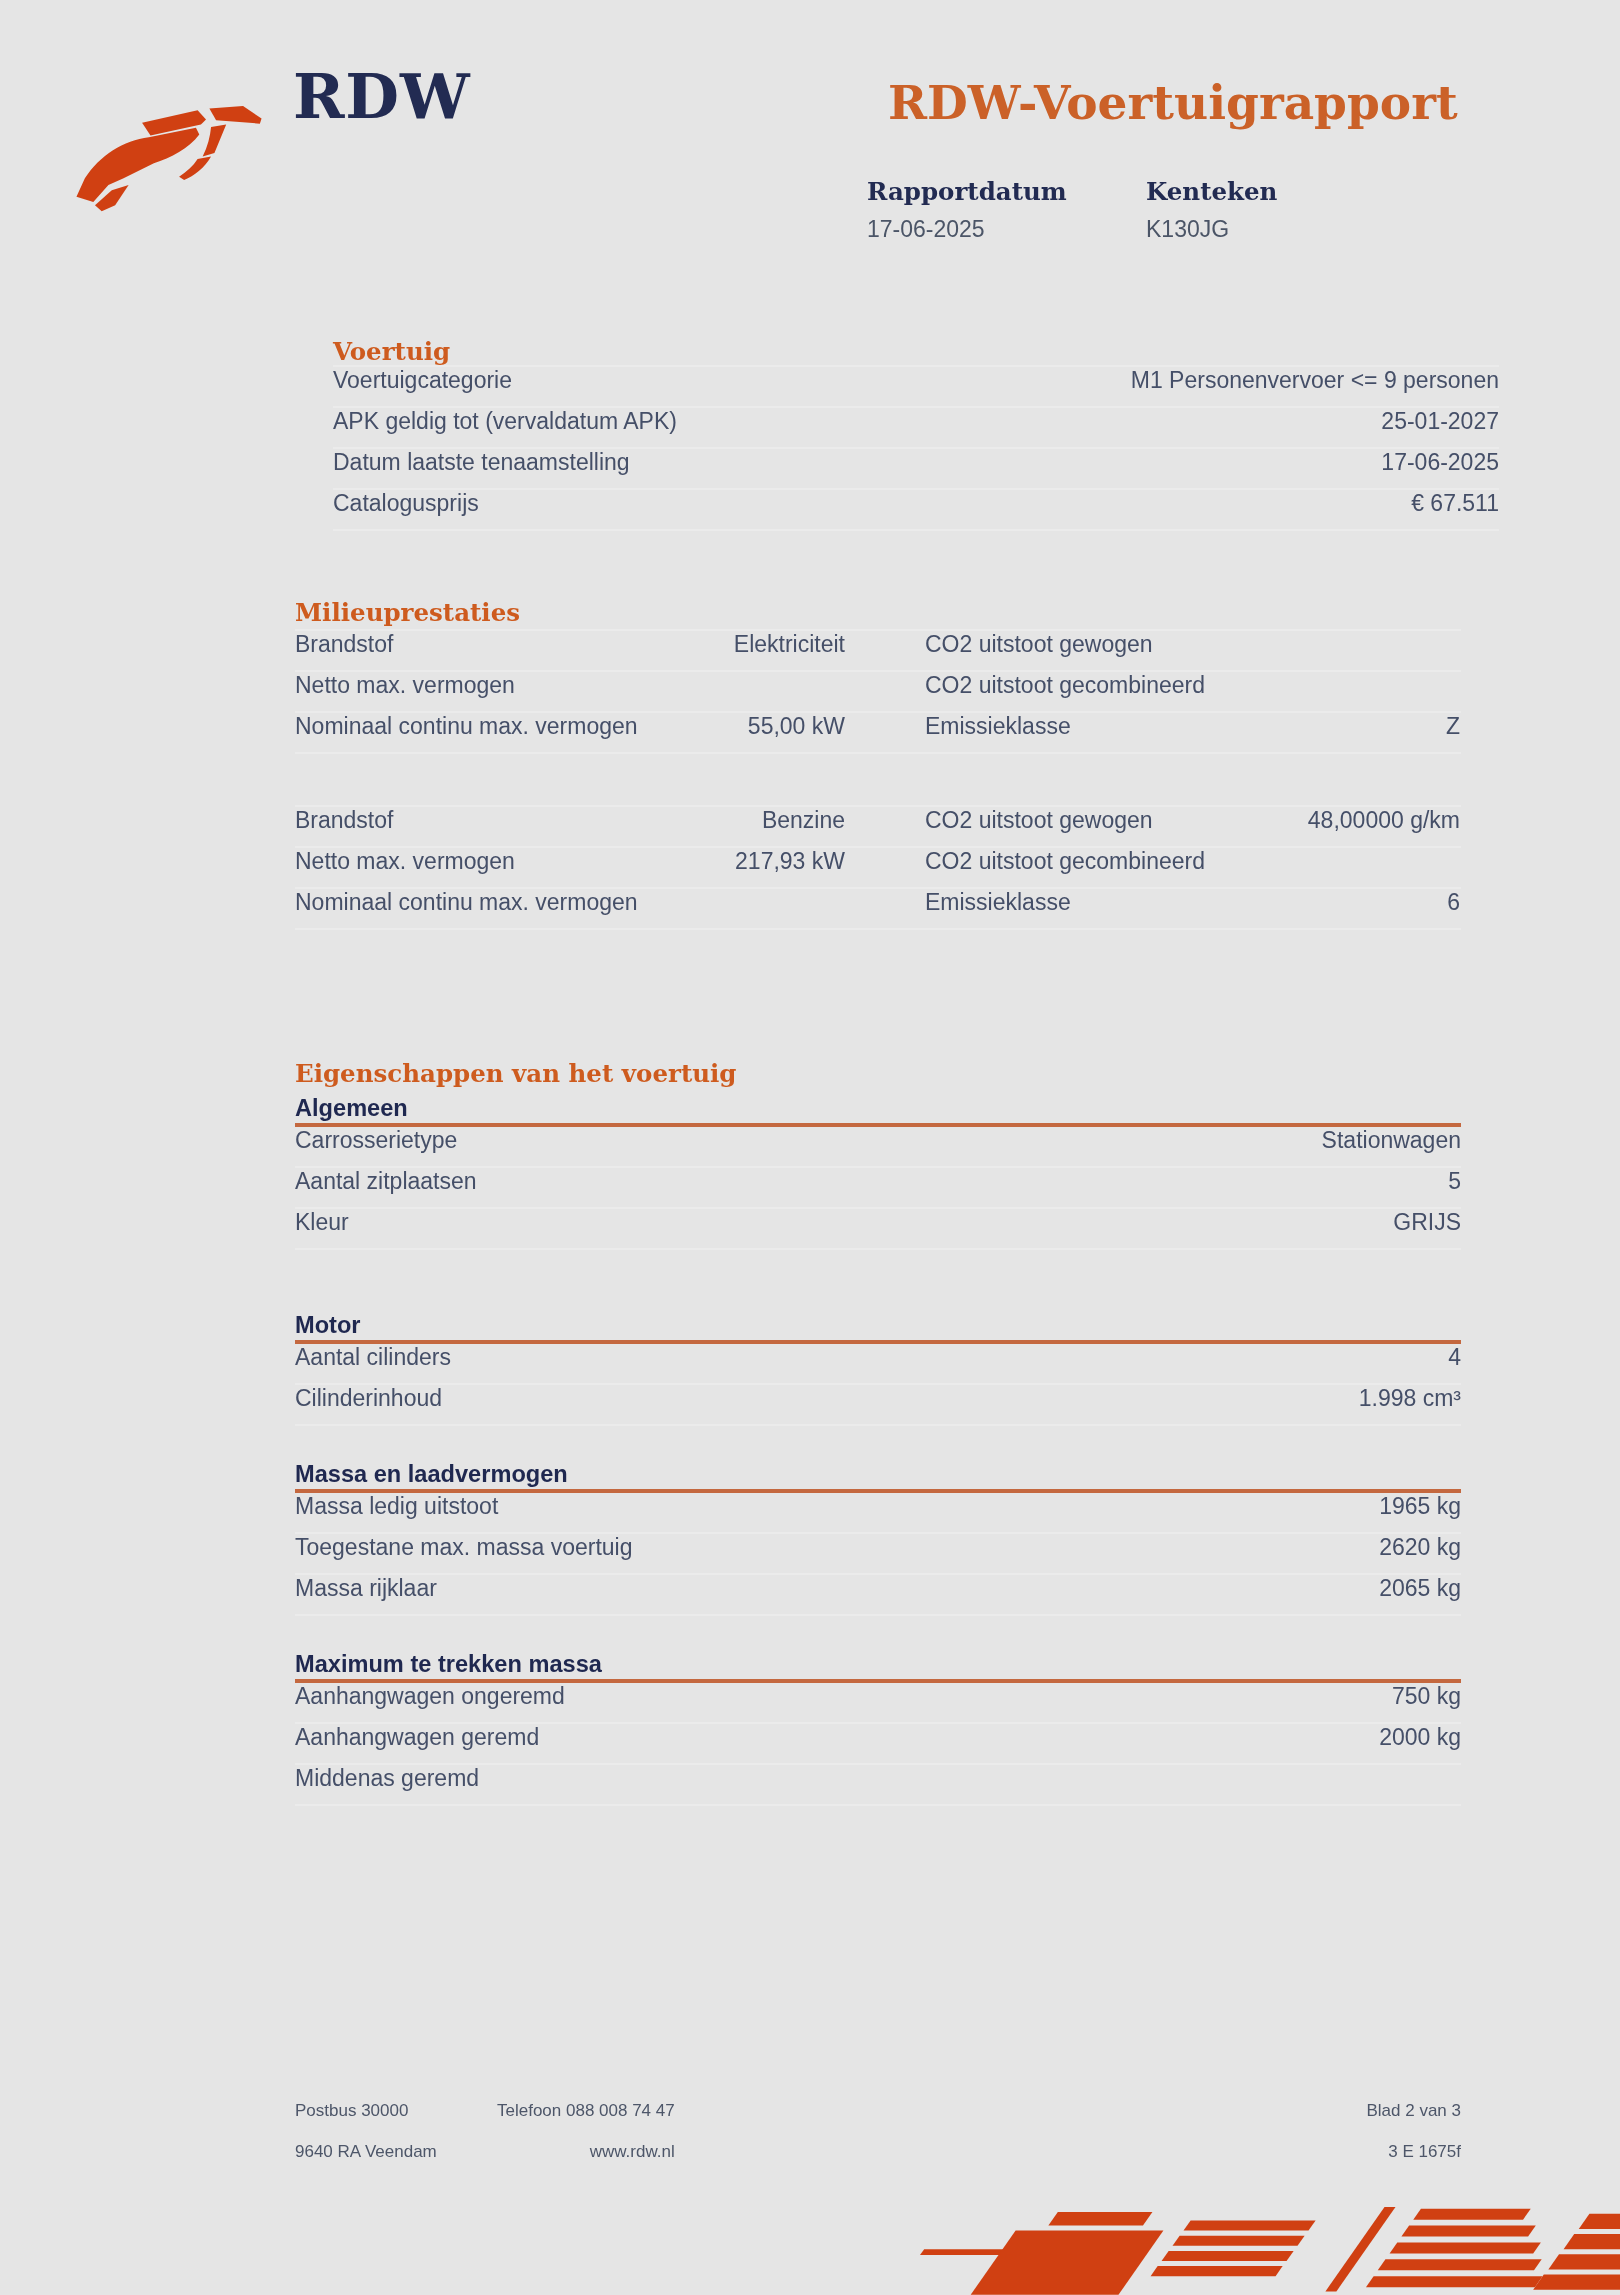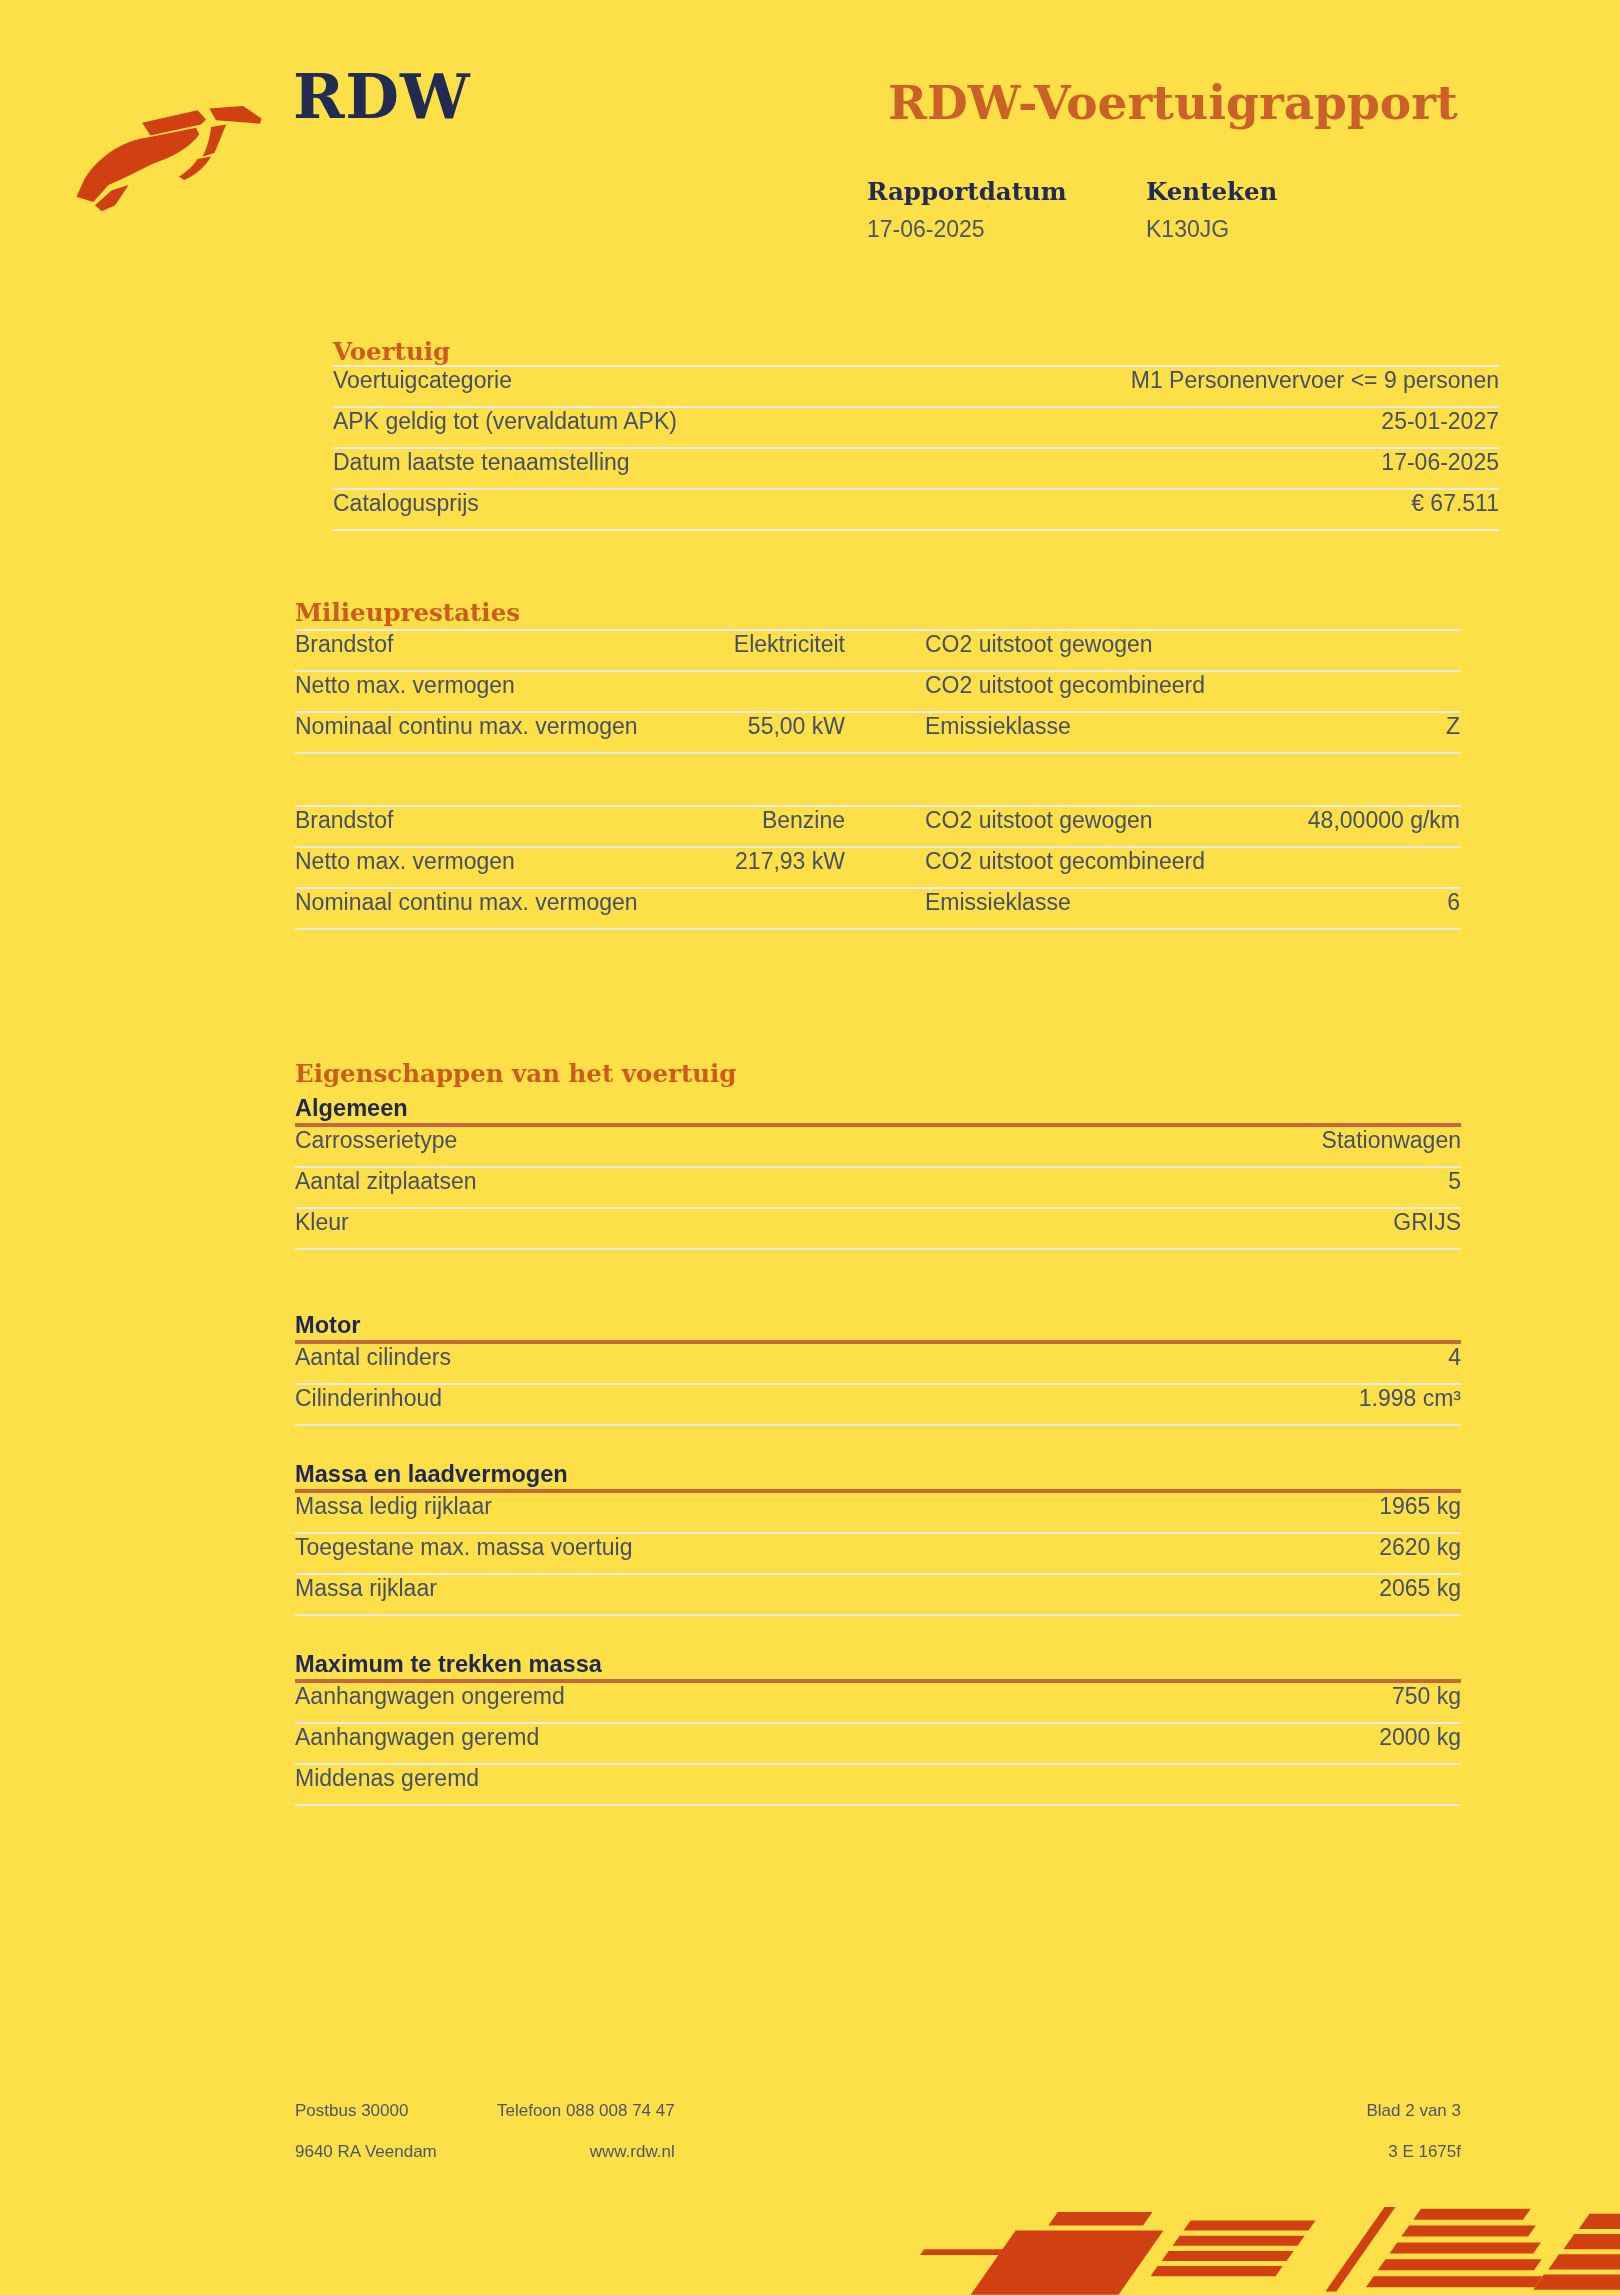--- a/index.html
+++ b/index.html
@@ -1,19 +1,19 @@
 <!DOCTYPE html>
 <html style="font-size:13.5px"><head>
 <meta charset="utf-8">
 <style>
   html,body{margin:0;padding:0;background:#ffffff;}
   .page{
     position:relative;
     width:1621px;height:2295px;
-    background:#fde047;
+    background:#e5e5e5;
     overflow:hidden;
     font-family:"Liberation Sans","DejaVu Sans",sans-serif;
     color:#454f68;
   }
   
   .feather{position:absolute;left:71px;top:106px;}
   .logo-text{
     position:absolute;left:293px;top:66px;
     font-family:"DejaVu Serif","Liberation Serif",serif;
     font-weight:bold;font-size:62px;line-height:1;color:#222b52;letter-spacing:0.8px;
@@ -227,21 +227,21 @@
         <span class="lbl">Cilinderinhoud</span>
         <span class="val">1.998 cm³</span>
       </div>
     </div>
   </div>
 
   <div class="section" style="top:1463px;">
     <div class="subheader">Massa en laadvermogen</div>
     <div class="rows">
       <div class="row">
-        <span class="lbl">Massa ledig rijklaar</span>
+        <span class="lbl">Massa ledig uitstoot</span>
         <span class="val">1965 kg</span>
       </div>
       <div class="row">
         <span class="lbl">Toegestane max. massa voertuig</span>
         <span class="val">2620 kg</span>
       </div>
       <div class="row">
         <span class="lbl">Massa rijklaar</span>
         <span class="val">2065 kg</span>
       </div>

